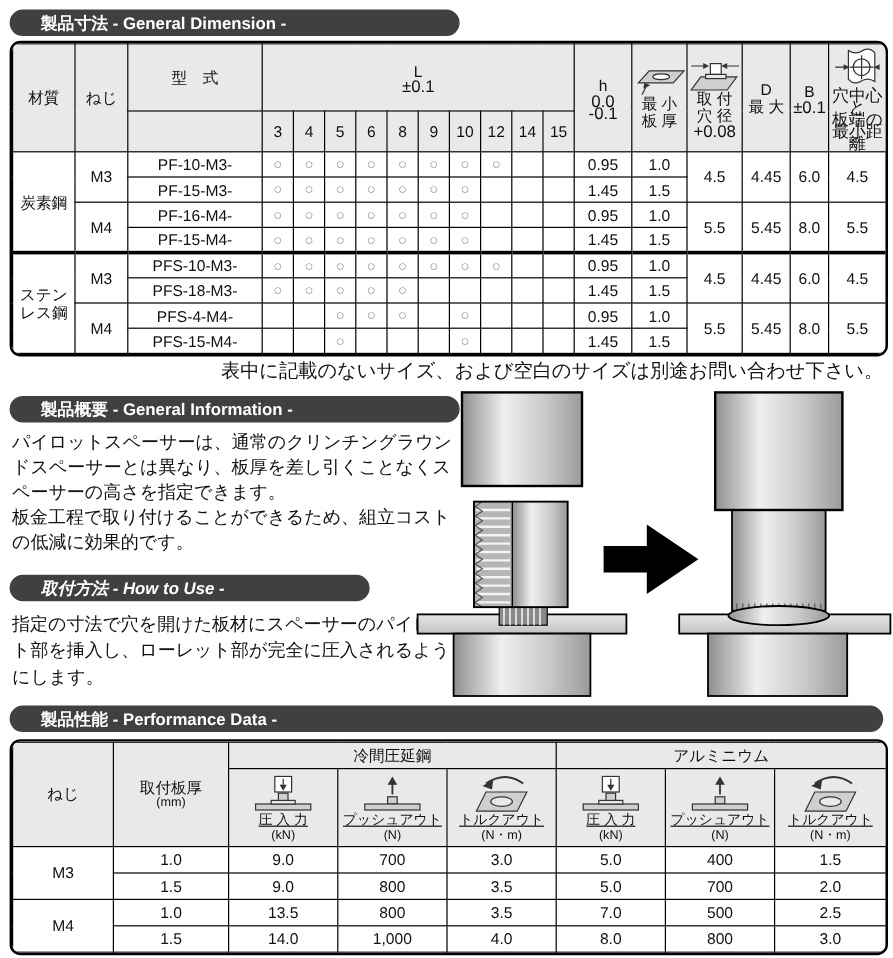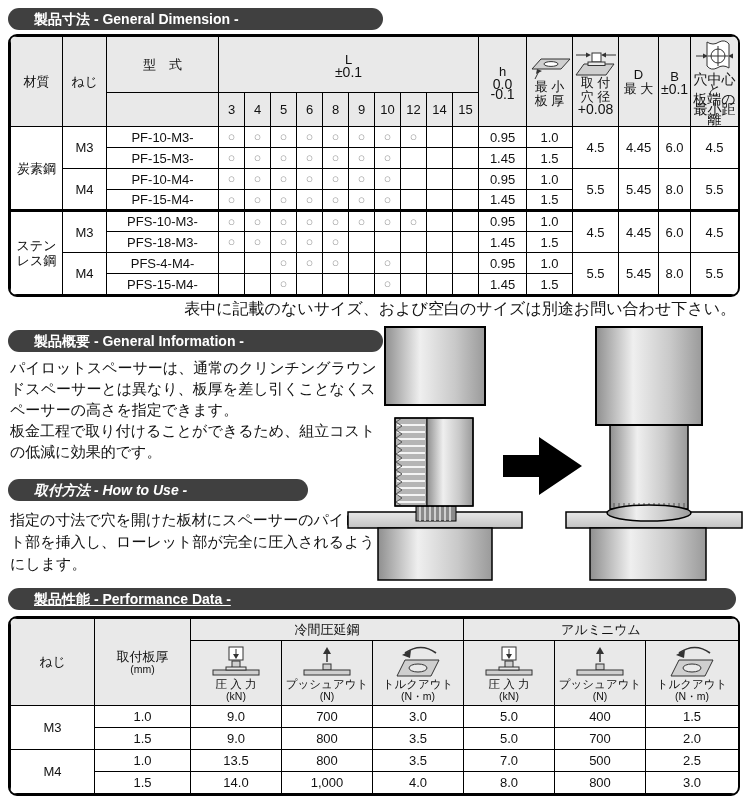--- a/index.html
+++ b/index.html
@@ -4,21 +4,21 @@
 <style>
   html,body{margin:0;padding:0;}
   body{width:744px;height:798px;position:relative;background:#fff;
        font-family:"Liberation Sans","DejaVu Sans",sans-serif;color:#111;}
   .banner{position:absolute;height:22px;background:#404040;border-radius:11px;
           color:#fff;font-weight:bold;font-size:14px;line-height:22px;
           padding-left:26px;box-sizing:border-box;}
   .b1{left:8px;top:8px;width:375px;}
   .b2{left:8px;top:330px;width:375px;}
   .b3{left:8px;top:479px;width:300px;font-style:italic;}
-  .b4{left:8px;top:588px;width:728px;text-decoration:underline;}
+  .b4{left:8px;top:588px;width:728px;}
 
   .tbl-wrap{position:absolute;border:2px solid #000;border-radius:9px;
             overflow:hidden;background:#fff;box-sizing:border-box;}
   .dim-wrap{left:8px;top:34px;width:732px;}
   .perf-wrap{left:8px;top:616px;width:732px;}
   table{border-collapse:collapse;table-layout:fixed;width:100%;}
   th,td{border:1px solid #000;text-align:center;vertical-align:middle;
         padding:0;font-size:13px;font-weight:normal;overflow:hidden;}
   thead th{background:#e9e9e9;}
   .dim thead tr.r1{height:56px;}
@@ -26,21 +26,21 @@
   .dim tbody tr{height:21px;}
   .dim td.c{color:#999;font-size:12.5px;}
   .dim tr.sep td{border-top:3px solid #000;}
   .mat{white-space:pre-line;line-height:15px;}
   .sub{font-size:14px;line-height:10px;}
   .big{font-size:13px;line-height:14px;}
   .ic{display:block;margin:1px auto 0 auto;}
   .perf thead tr.r1{height:22px;}
   .perf thead tr.r2 th{height:64px;}
   .perf tbody tr{height:22px;}
-  .lab{font-size:11.5px;line-height:13px;}
+  .lab{font-size:11.5px;line-height:13px;text-decoration:underline;}
   .unit{font-size:10.5px;line-height:11px;}
 
   .note{position:absolute;left:8px;top:299px;width:728px;text-align:right;
         font-size:16px;}
   .para{position:absolute;font-size:15px;line-height:21px;white-space:pre-line;font-family:Liberation Mono, monospace;}
   .info{left:10px;top:359px;width:370px;}
   .usage{left:10px;top:511px;width:370px;line-height:22px;}
   .diagram{position:absolute;left:346px;top:325px;}
 </style>
 </head>
@@ -178,21 +178,21 @@
   <td class="c">○</td>
   <td class="c">○</td>
   <td class="c"></td>
   <td class="c"></td>
   <td class="c"></td>
   <td>1.45</td>
   <td>1.5</td>
 </tr>
 <tr>
   <td rowspan="2">M4</td>
-  <td>PF-10-M4-</td>
+  <td>PF-16-M4-</td>
   <td class="c">○</td>
   <td class="c">○</td>
   <td class="c">○</td>
   <td class="c">○</td>
   <td class="c">○</td>
   <td class="c">○</td>
   <td class="c">○</td>
   <td class="c"></td>
   <td class="c"></td>
   <td class="c"></td>

